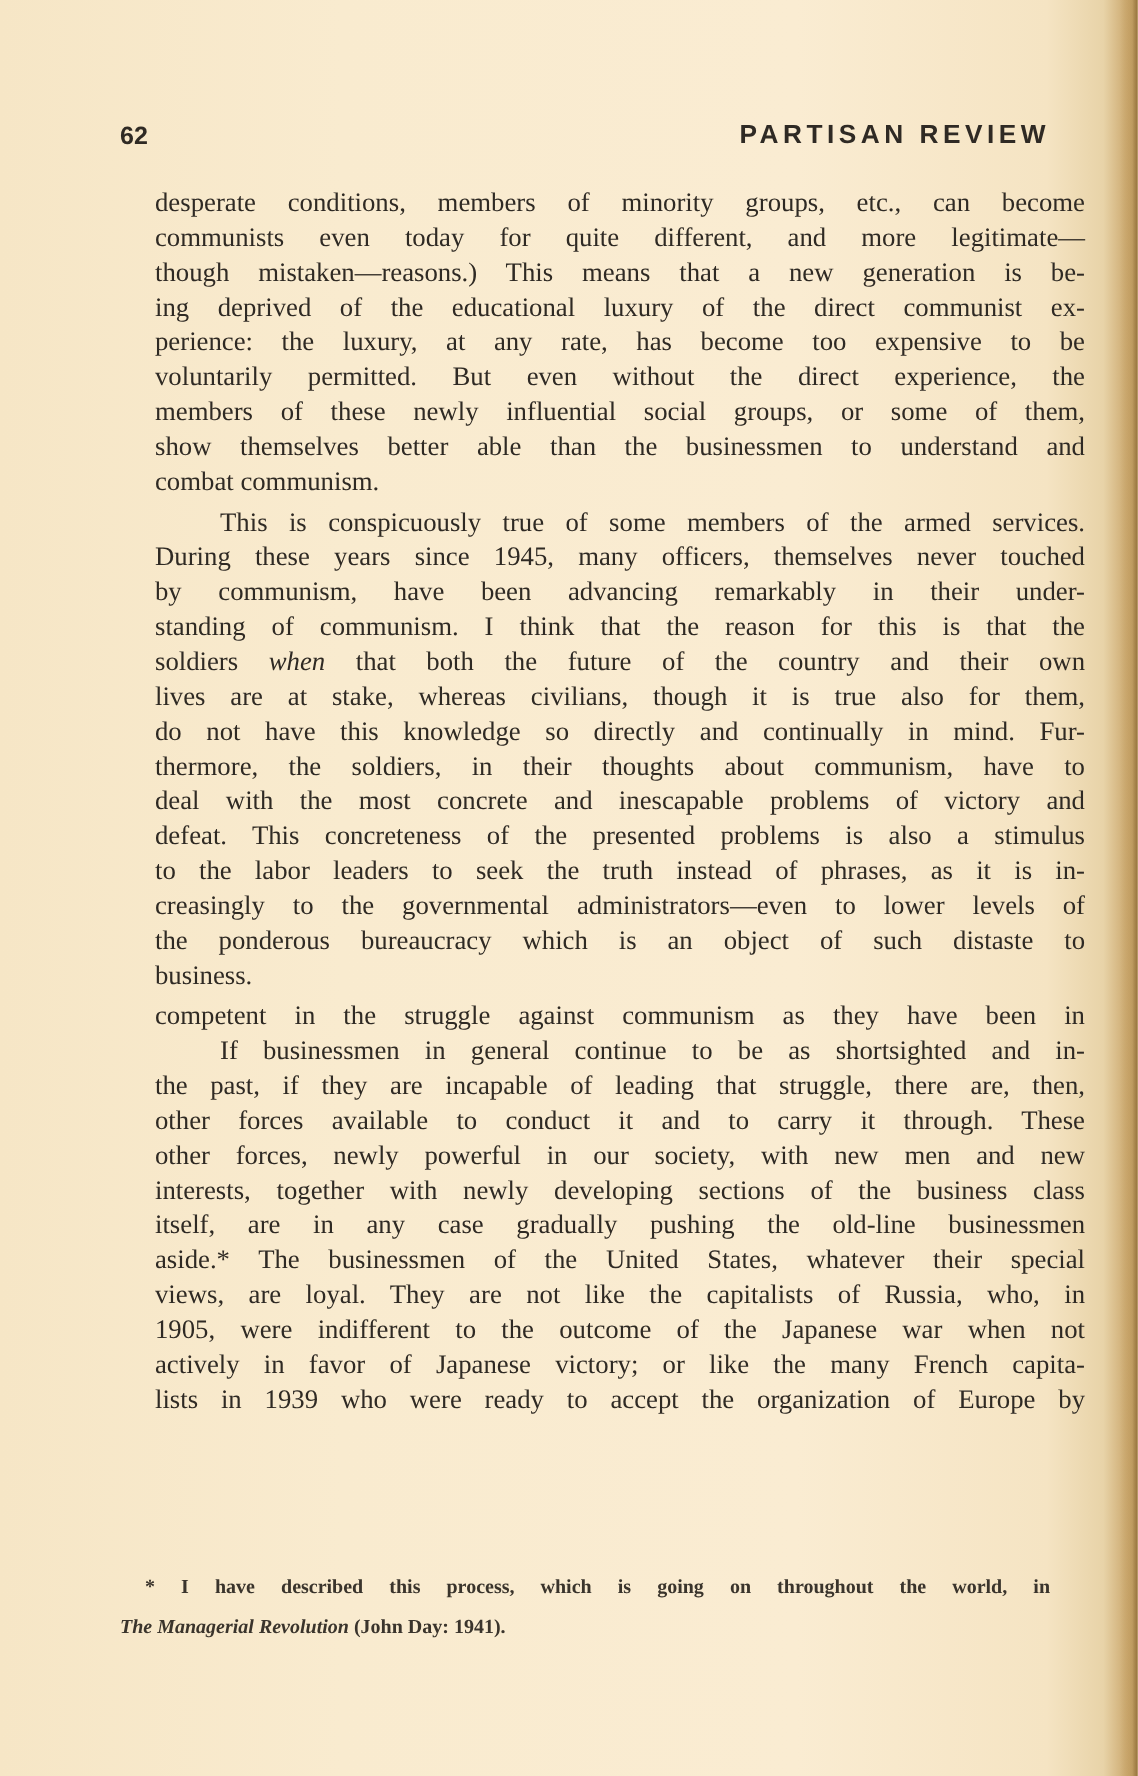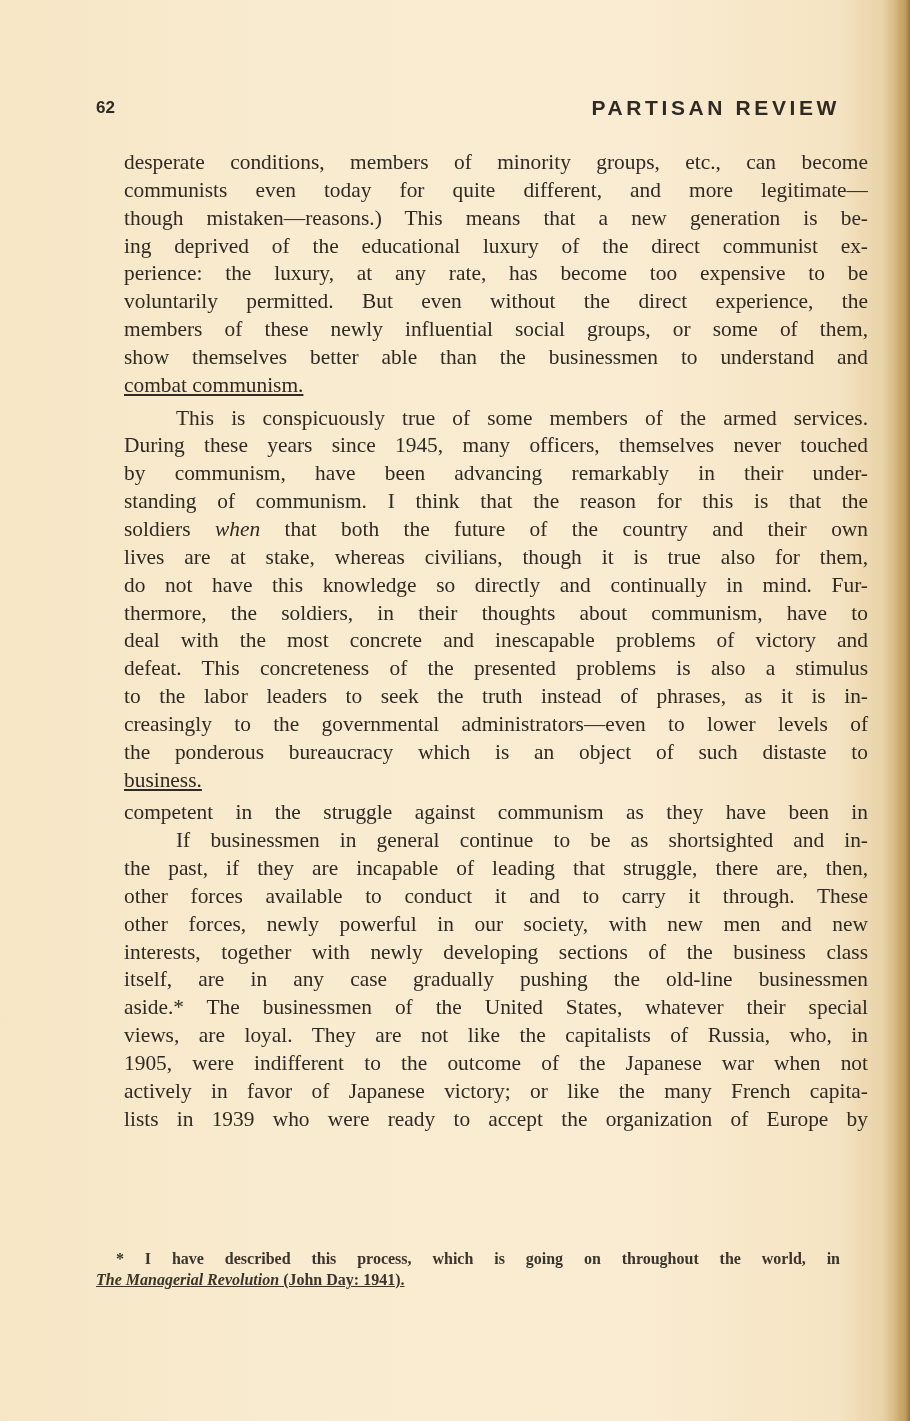--- a/index.html
+++ b/index.html
@@ -33,21 +33,21 @@
       left: 96px;
       width: 744px;
       height: 24px;
       font-family: "Liberation Sans", "DejaVu Sans", sans-serif;
       font-weight: bold;
       color: #2f2a24;
     }
     .page-number {
       position: absolute;
       left: 0; top: 2px;
-      font-size: 17px;
+      font-size: 20px;
       letter-spacing: 0px;
     }
     .journal-title {
       position: absolute;
       right: 0; top: 0;
       font-size: 21px;
       letter-spacing: 3.6px;
     }
     .body-text {
       position: absolute;
@@ -60,40 +60,40 @@
     }
     .line {
       display: block;
       height: 27.85px;
       white-space: nowrap;
       text-align: justify;
       text-align-last: justify;
     }
     .line.last {
       text-align-last: left;
-      text-decoration: underline;
     }
     .line.indent {
       text-indent: 52px;
     }
     .para-gap {
       height: 5px;
     }
     .footnote {
       position: absolute;
       left: 96px;
       top: 1248px;
       width: 744px;
       font-size: 16px;
       line-height: 21px;
       font-weight: bold;
       color: #3a342c;
     }
     .footnote .line {
       height: 21px;
+      margin-top: 11px;
     }
     .footnote .indent-small {
       text-indent: 20px;
     }
     em.italic {
       font-style: italic;
     }
   </style>
 </head>
 <body>

